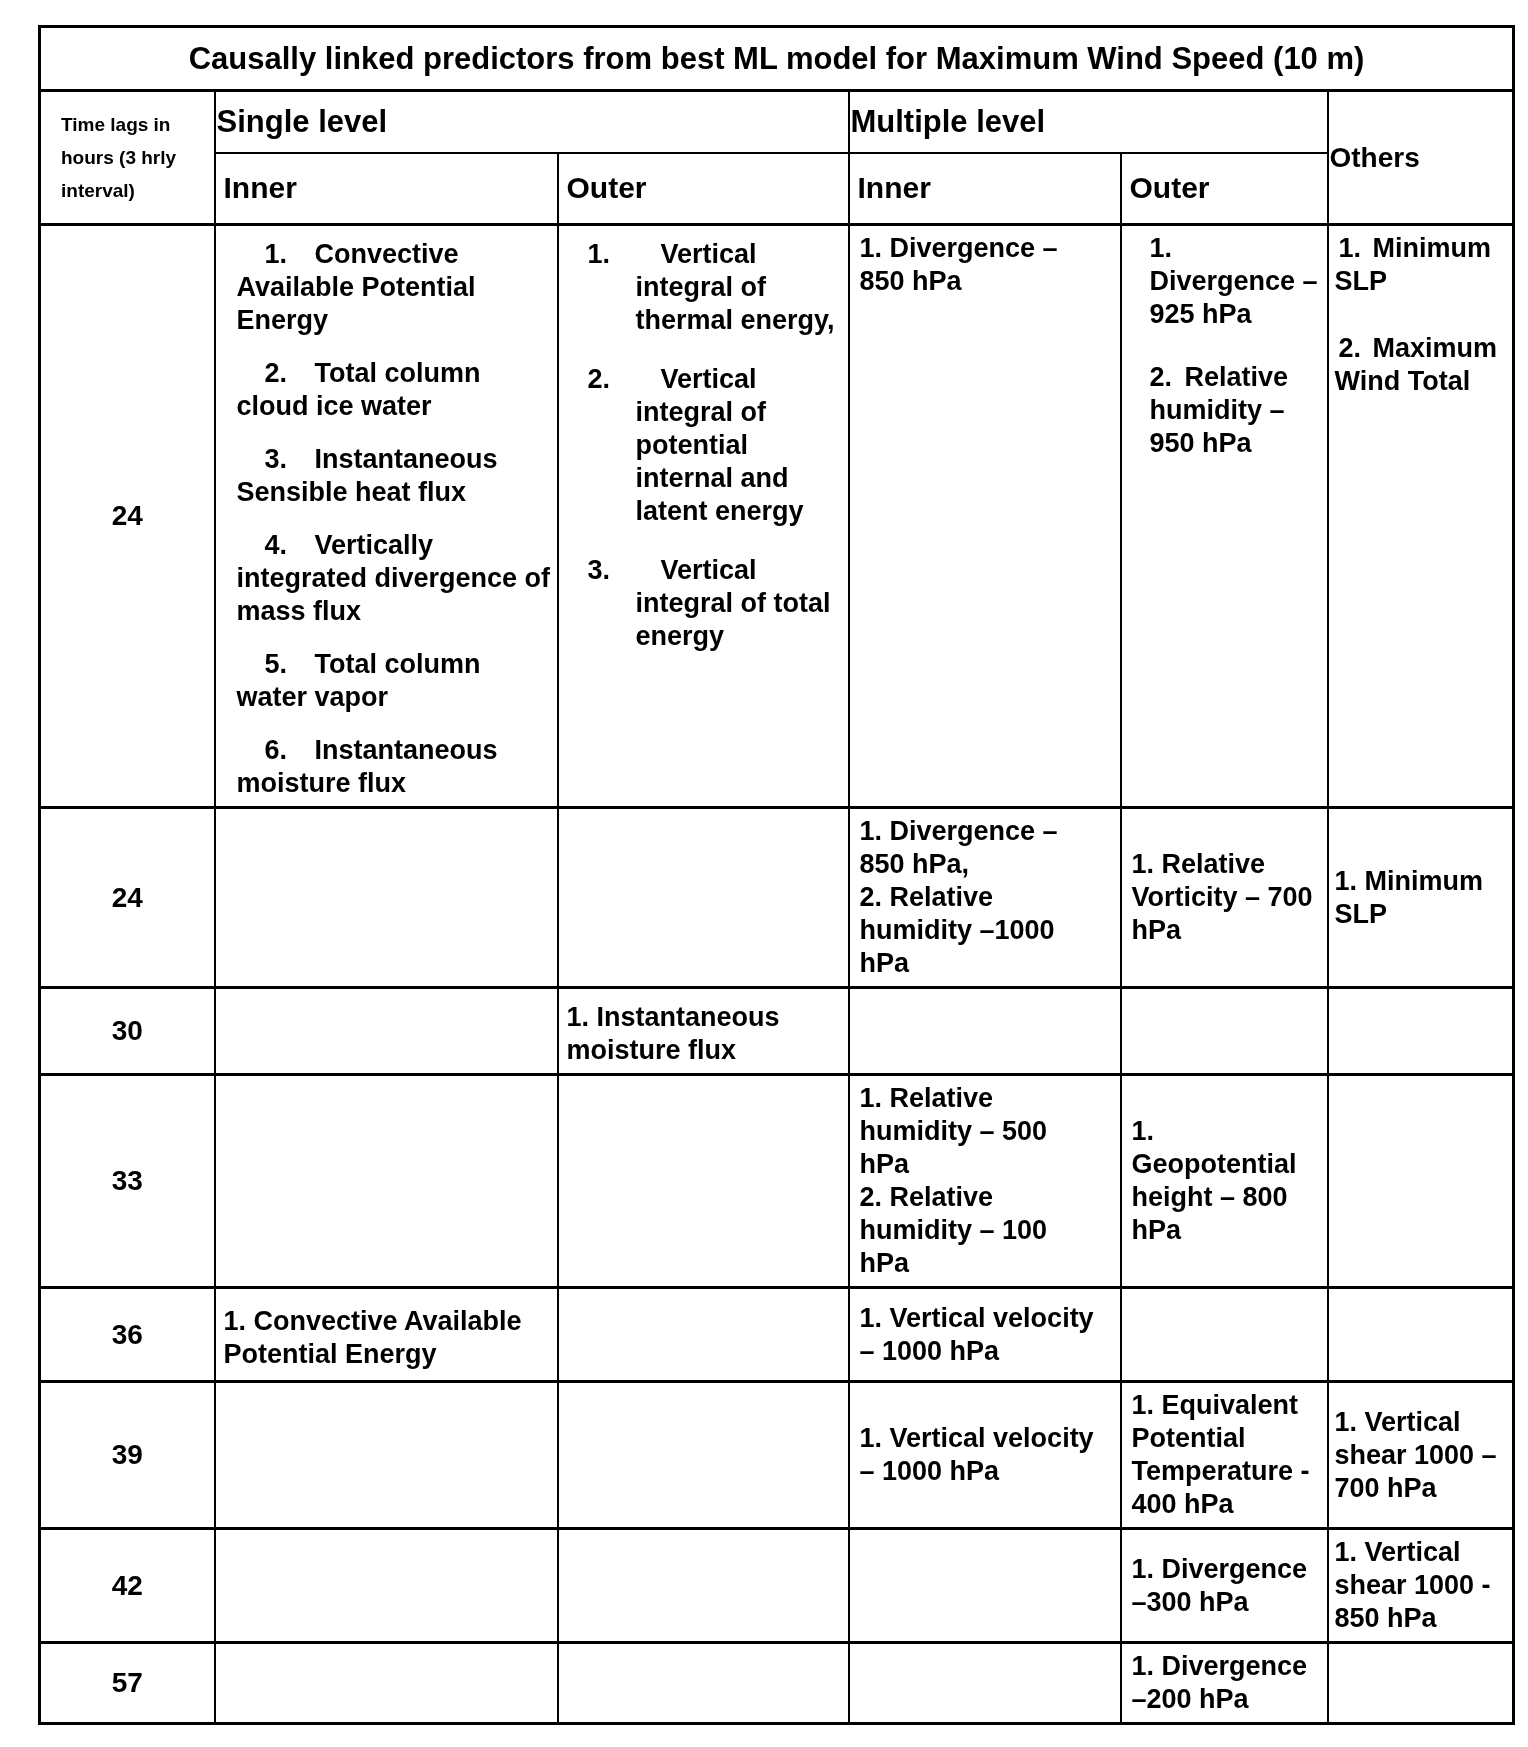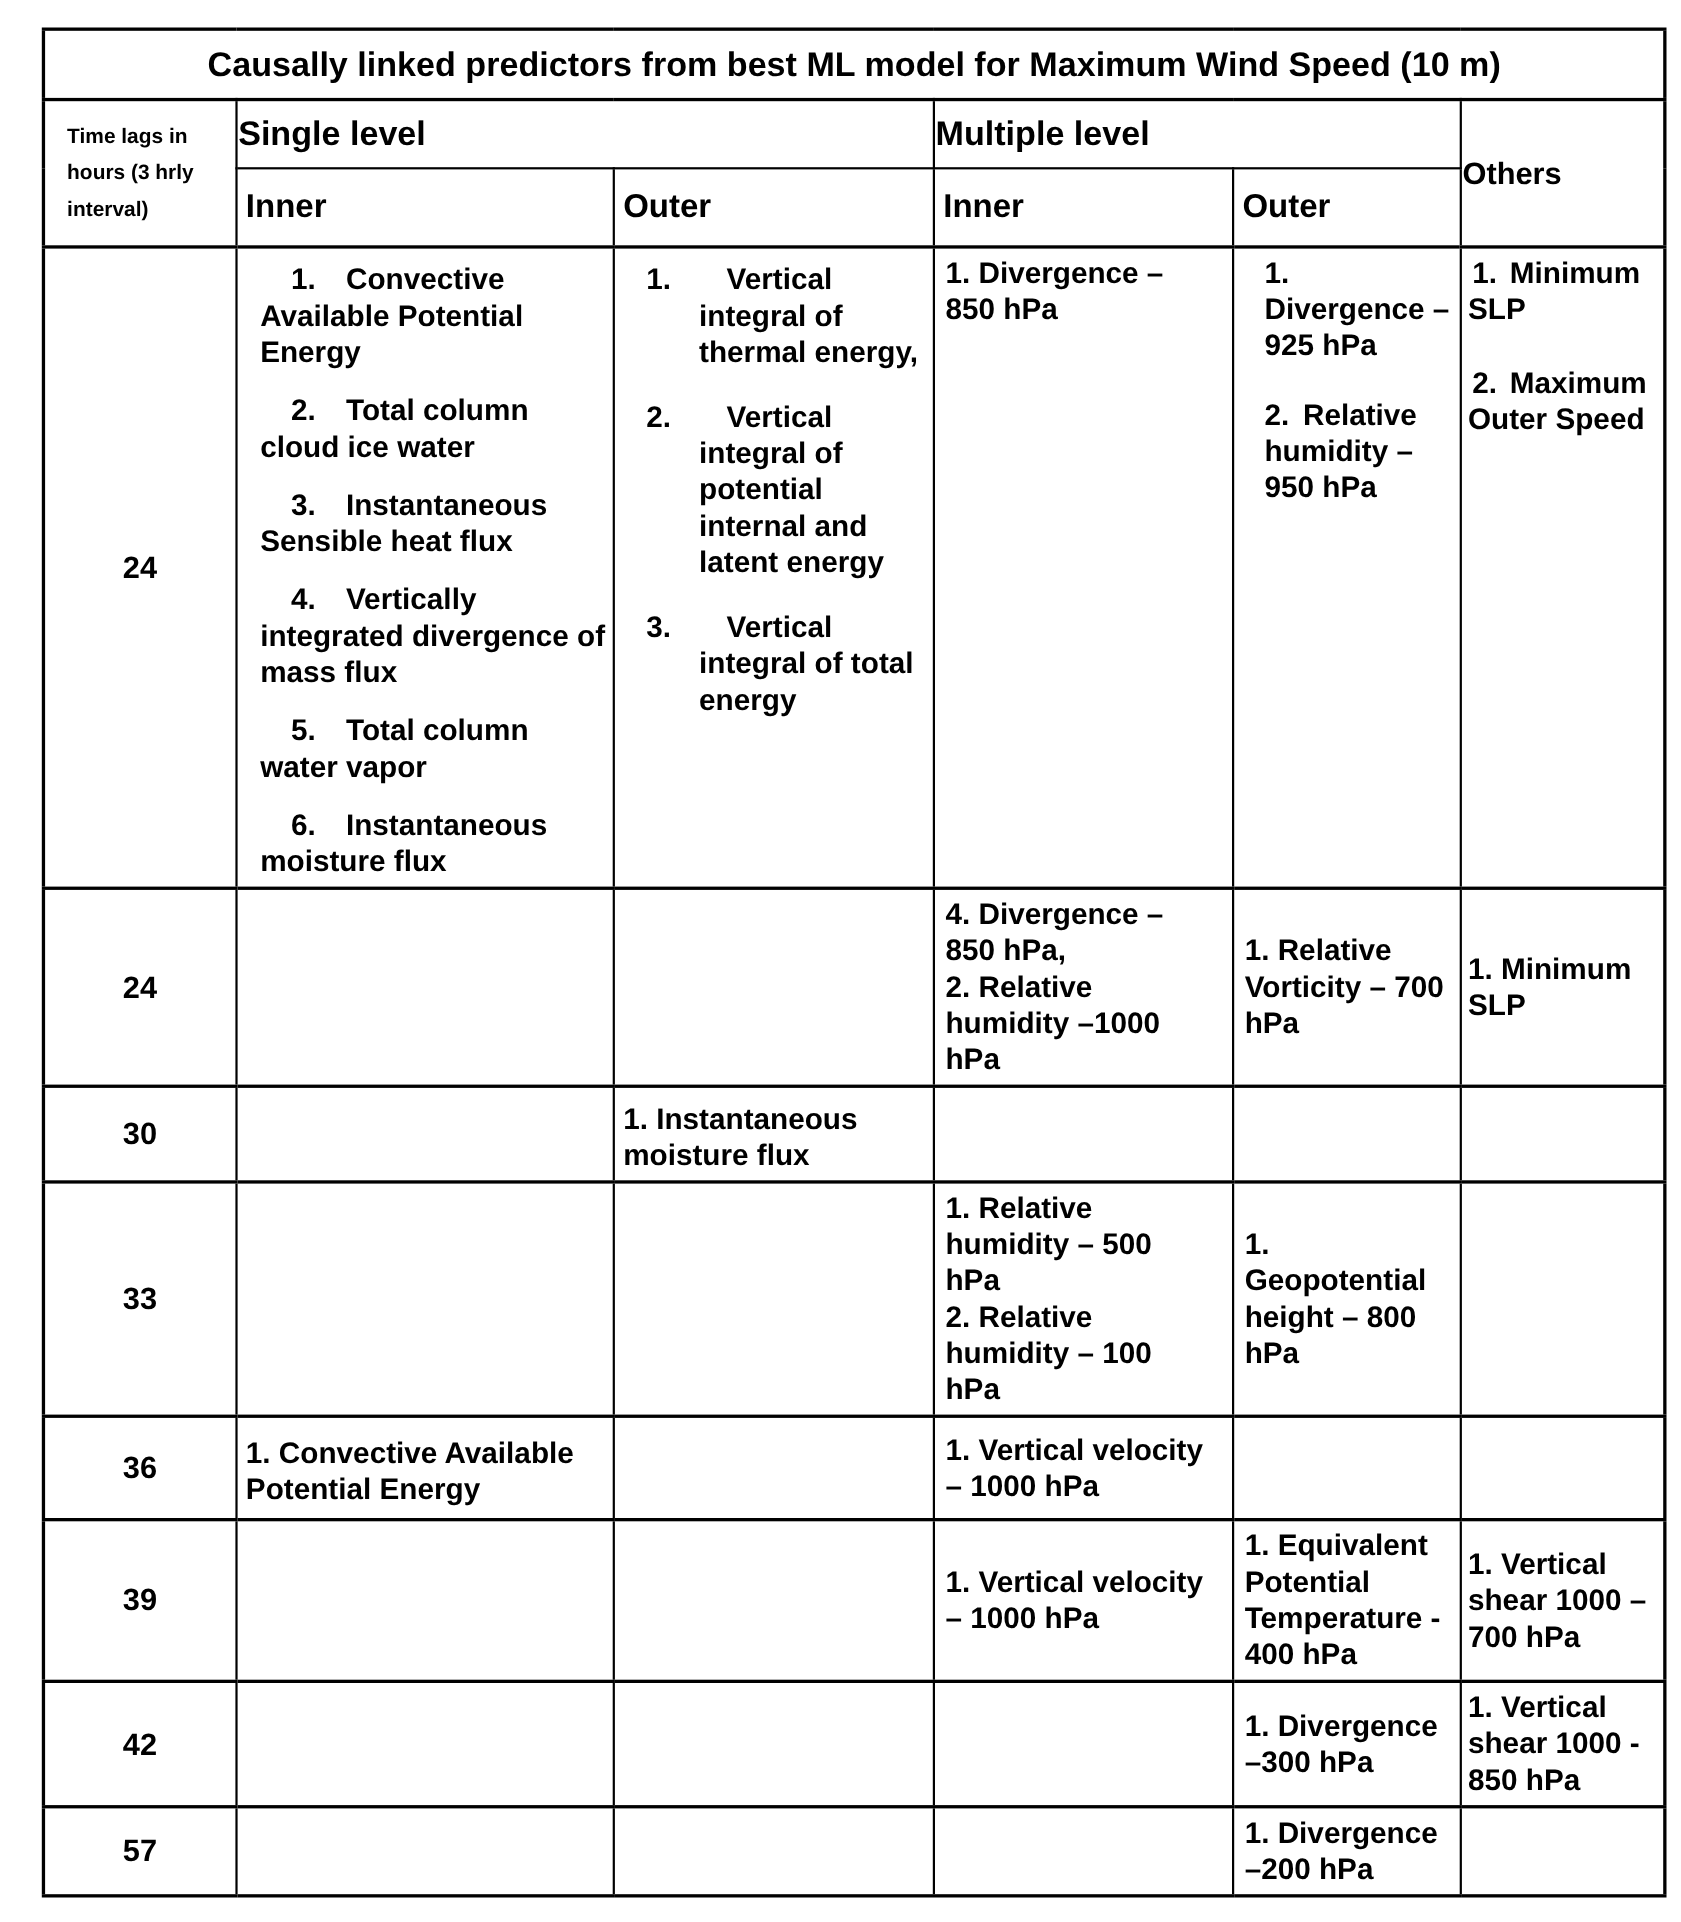--- a/index.html
+++ b/index.html
@@ -95,30 +95,30 @@
     </td>
     <td class="cell c4">
       <div class="it">1. Divergence – 850 hPa</div>
     </td>
     <td class="cell c5">
       <div class="it it-mo g30"><span class="num">1.</span><span>Divergence – 925 hPa</span></div>
       <div class="it it-mo"><span class="num">2.</span><span>Relative humidity – 950 hPa</span></div>
     </td>
     <td class="cell c6">
       <div class="it it-oth g34"><span class="num">1.</span><span>Minimum SLP</span></div>
-      <div class="it it-oth"><span class="num">2.</span><span>Maximum Outer Speed</span></div>
+      <div class="it it-oth"><span class="num">2.</span><span>Maximum Wind Total</span></div>
     </td>
   </tr>
 
   <tr class="tr-27">
     <td class="lag">24</td>
     <td class="cell c2"></td>
     <td class="cell c3"></td>
     <td class="cell c4">
-      <div class="it">4. Divergence – 850 hPa,</div>
+      <div class="it">1. Divergence – 850 hPa,</div>
       <div class="it">2. Relative humidity –1000 hPa</div>
     </td>
     <td class="cell c5">
       <div class="it">1. Relative Vorticity – 700 hPa</div>
     </td>
     <td class="cell c6">
       <div class="it">1. Minimum SLP</div>
     </td>
   </tr>
 

